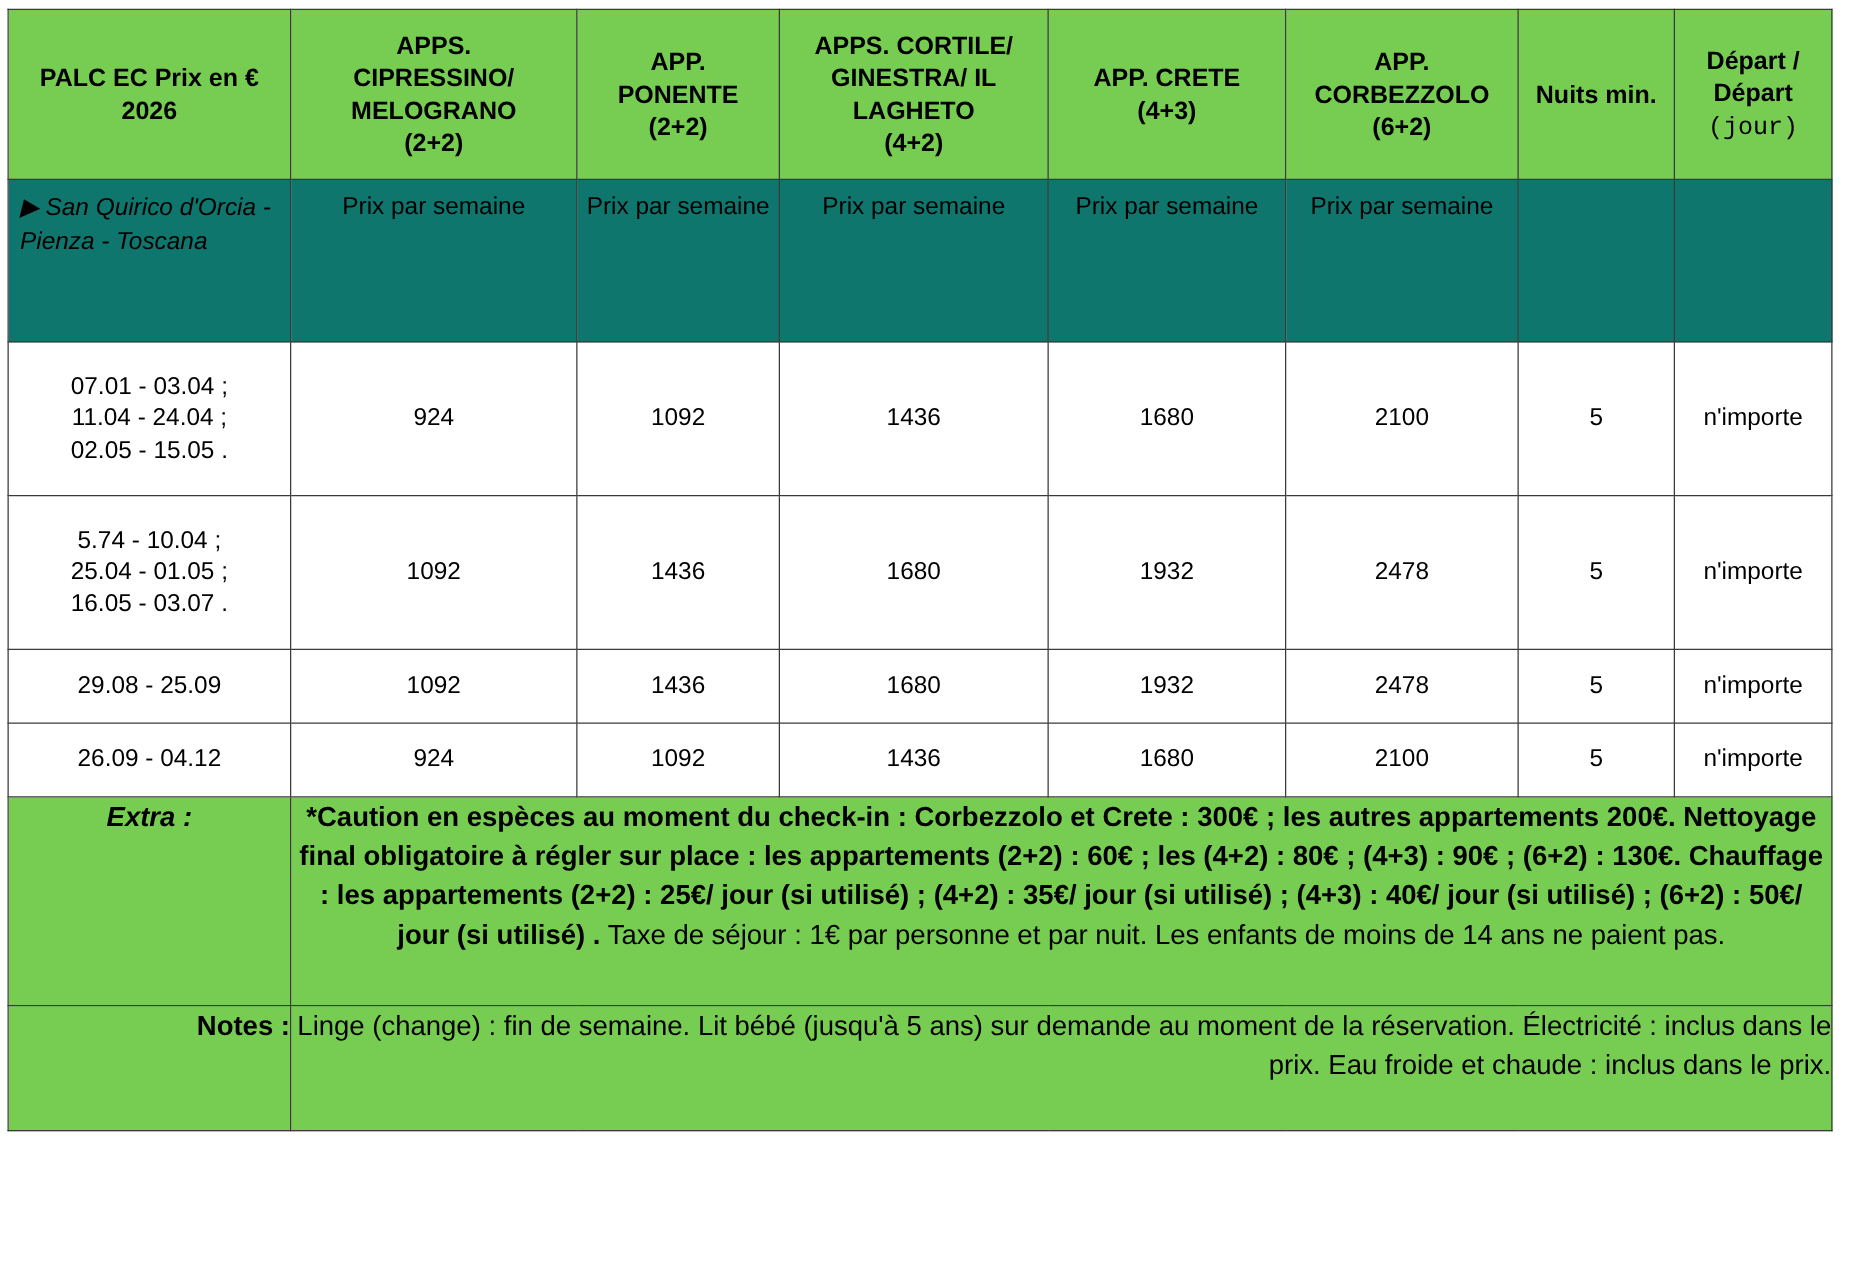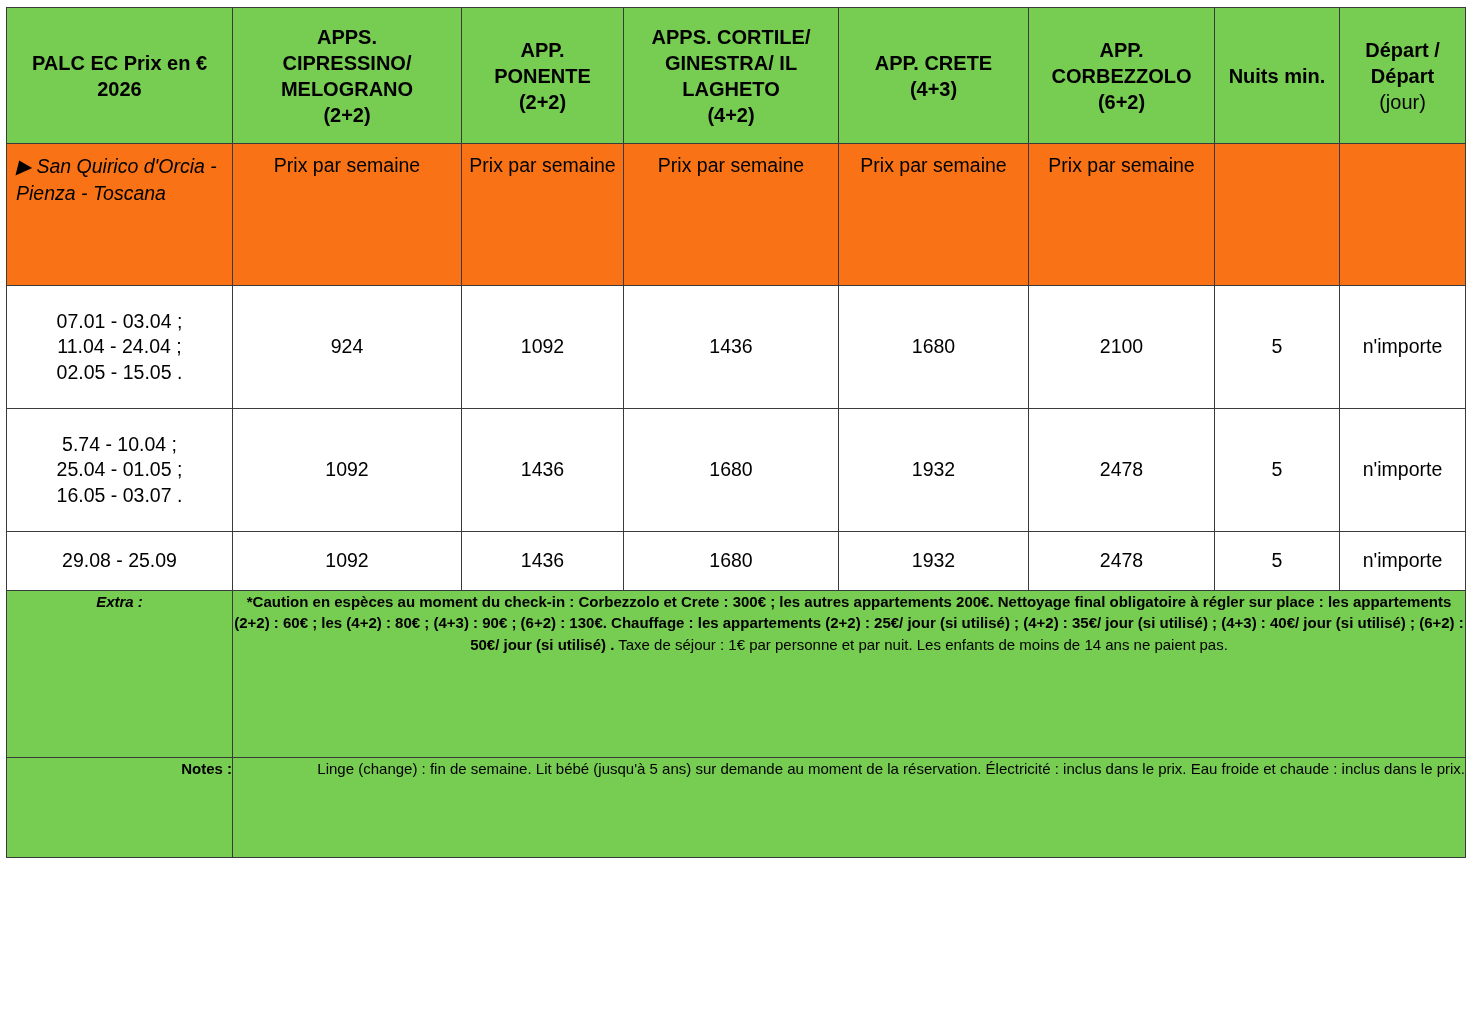--- a/index.html
+++ b/index.html
@@ -51,28 +51,29 @@
   tr.header-row td {
     background: #77cc52;
     font-weight: bold;
     font-size: 20px;
     height: 131px;
     line-height: 1.30;
     padding: 2px 3px;
   }
   tr.header-row td.hdr-arrivee .sub {
     font-weight: normal;
+    font-family: Liberation Mono, monospace;
   }
 
   
   tr.location-row td {
-    background: #f97316;
+    background: #0f766e;
     height: 117px;
     font-size: 19.5px;
-    padding: 15px 6px;
+    padding: 3px 6px;
     vertical-align: top;
     margin-top: 15px;
   }
   tr.location-row td.loc-name {
     text-align: left;
     font-style: italic;
     padding-left: 9px;
     padding-top: 9px;
     line-height: 1.38;
   }
@@ -83,21 +84,21 @@
 
   
   tr.data-row td { height: 50px; padding: 4px 3px; }
   tr.data-row.tall td { height: 114px; }
   td.period { line-height: 1.42; margin-top: 44px; }
   td.period .line { display: block; }
 
   
   tr.note-row td {
     background: #77cc52;
-    font-size: 15px;
+    font-size: 22px;
     vertical-align: top;
     line-height: 1.42;
   }
   td.note-label {
     text-align: right;
     font-weight: bold;
     padding: 9px 8px 0 0;
     white-space: nowrap;
   }
   td.note-label.italic { font-style: italic; }
@@ -218,20 +219,32 @@
         </td>
         <td>1092</td>
         <td>1436</td>
         <td>1680</td>
         <td>1932</td>
         <td>2478</td>
         <td>5</td>
         <td>n'importe</td>
       </tr>
 
+      <tr class="data-row">
+        <td class="period">
+          <span class="line">26.09 - 04.12</span>
+        </td>
+        <td>924</td>
+        <td>1092</td>
+        <td>1436</td>
+        <td>1680</td>
+        <td>2100</td>
+        <td>5</td>
+        <td>n'importe</td>
+      </tr>
 
 
       <tr class="note-row extra-row">
         <td class="note-label italic">Extra :</td>
         <td class="note-body" colspan="7">
           <span class="strong">*Caution en espèces au moment du check-in : Corbezzolo et Crete : 300€ ; les autres appartements 200€. Nettoyage final obligatoire à régler sur place : les appartements (2+2) : 60€ ; les (4+2) : 80€ ; (4+3) : 90€ ; (6+2) : 130€. Chauffage : les appartements (2+2) : 25€/ jour (si utilisé) ; (4+2) : 35€/ jour (si utilisé) ; (4+3) : 40€/ jour (si utilisé) ; (6+2) : 50€/ jour (si utilisé) .</span><span> Taxe de séjour : 1€ par personne et par nuit. Les enfants de moins de 14 ans ne paient pas.</span>
         </td>
       </tr>
 
       <tr class="note-row notes-row">

